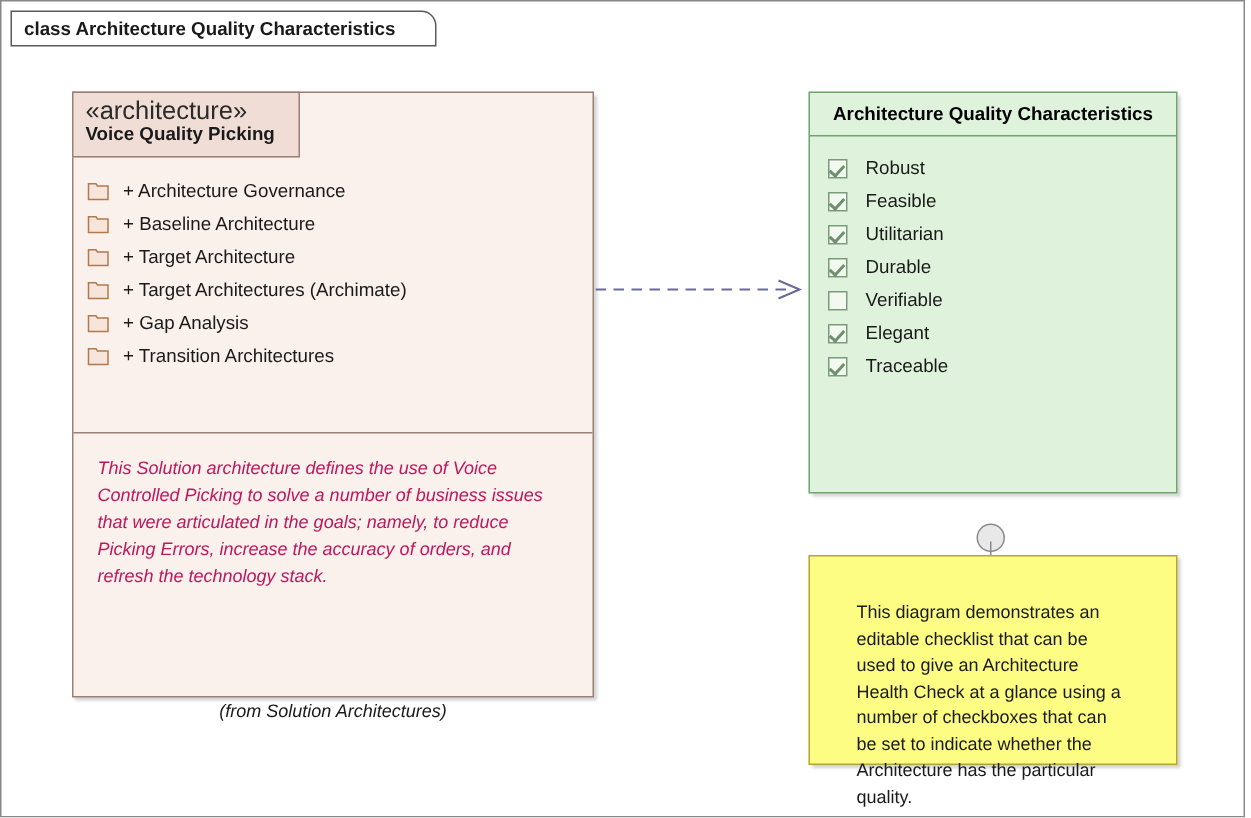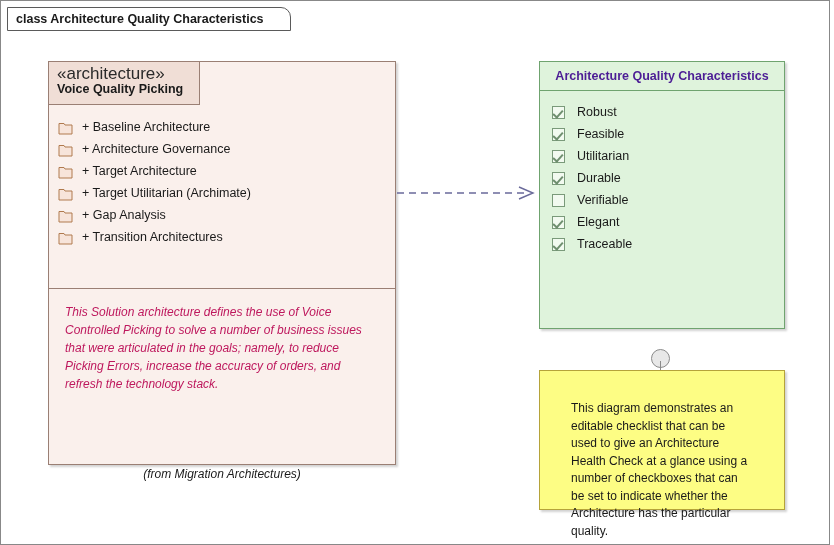--- a/index.html
+++ b/index.html
@@ -146,21 +146,21 @@
     position: absolute;
     left: 0;
     top: 0;
     width: 244px;
     height: 28px;
     display: flex;
     align-items: center;
     justify-content: center;
     font-size: 12.5px;
     font-weight: bold;
-    color: #4c1d95;
+    color: #000000;
     border-bottom: 1px solid #6fa36f;
   }
   .checklist-items {
     position: absolute;
     top: 32px;
     left: 0;
     width: 100%;
     padding-top: 3px;
     box-sizing: border-box;
   }
@@ -255,45 +255,45 @@
 
   <div class="class-box"></div>
 
   <div class="feature-list">
     <div class="feature">
       <span class="folder-icon">
         <svg width="16" height="13" viewBox="0 0 16 13">
             <path d="M1 3 L1 12 L14 12 L14 3 L7 3 L6 1.5 L1 1.5 Z" fill="#f7e4da" stroke="#b07a4e" stroke-width="1"></path>
           </svg>
       </span>
+      <span class="feature-label">+ Architecture Governance</span>
+    </div>
+    <div class="feature">
+      <span class="folder-icon">
+        <svg width="16" height="13" viewBox="0 0 16 13">
+            <path d="M1 3 L1 12 L14 12 L14 3 L7 3 L6 1.5 L1 1.5 Z" fill="#f7e4da" stroke="#b07a4e" stroke-width="1"></path>
+          </svg>
+      </span>
       <span class="feature-label">+ Baseline Architecture</span>
     </div>
     <div class="feature">
       <span class="folder-icon">
         <svg width="16" height="13" viewBox="0 0 16 13">
             <path d="M1 3 L1 12 L14 12 L14 3 L7 3 L6 1.5 L1 1.5 Z" fill="#f7e4da" stroke="#b07a4e" stroke-width="1"></path>
           </svg>
       </span>
-      <span class="feature-label">+ Architecture Governance</span>
-    </div>
-    <div class="feature">
-      <span class="folder-icon">
-        <svg width="16" height="13" viewBox="0 0 16 13">
-            <path d="M1 3 L1 12 L14 12 L14 3 L7 3 L6 1.5 L1 1.5 Z" fill="#f7e4da" stroke="#b07a4e" stroke-width="1"></path>
-          </svg>
-      </span>
       <span class="feature-label">+ Target Architecture</span>
     </div>
     <div class="feature">
       <span class="folder-icon">
         <svg width="16" height="13" viewBox="0 0 16 13">
             <path d="M1 3 L1 12 L14 12 L14 3 L7 3 L6 1.5 L1 1.5 Z" fill="#f7e4da" stroke="#b07a4e" stroke-width="1"></path>
           </svg>
       </span>
-      <span class="feature-label">+ Target Utilitarian (Archimate)</span>
+      <span class="feature-label">+ Target Architectures (Archimate)</span>
     </div>
     <div class="feature">
       <span class="folder-icon">
         <svg width="16" height="13" viewBox="0 0 16 13">
             <path d="M1 3 L1 12 L14 12 L14 3 L7 3 L6 1.5 L1 1.5 Z" fill="#f7e4da" stroke="#b07a4e" stroke-width="1"></path>
           </svg>
       </span>
       <span class="feature-label">+ Gap Analysis</span>
     </div>
     <div class="feature">
@@ -308,21 +308,21 @@
 
   <div class="note-compartment">
     <p>This Solution architecture defines the use of Voice Controlled Picking to solve a number of business issues that were articulated in the goals; namely, to reduce Picking Errors, increase the accuracy of orders, and refresh the technology stack.</p>
   </div>
 
   <div class="class-header">
     <div class="stereotype">«architecture»</div>
     <div class="class-name">Voice Quality Picking</div>
   </div>
 
-  <div class="from-label">(from Migration Architectures)</div>
+  <div class="from-label">(from Solution Architectures)</div>
 
   <div class="connector">
     <svg width="142" height="14" viewBox="0 0 142 14">
       <line x1="0" y1="7" x2="130" y2="7" stroke="#6a6a9a" stroke-width="1.4" stroke-dasharray="7,5"></line>
       <polyline points="122,1 136,7 122,13" fill="none" stroke="#6a6a9a" stroke-width="1.4"></polyline>
     </svg>
   </div>
 
   <div class="checklist-box">
     <div class="checklist-title">Architecture Quality Characteristics</div>

